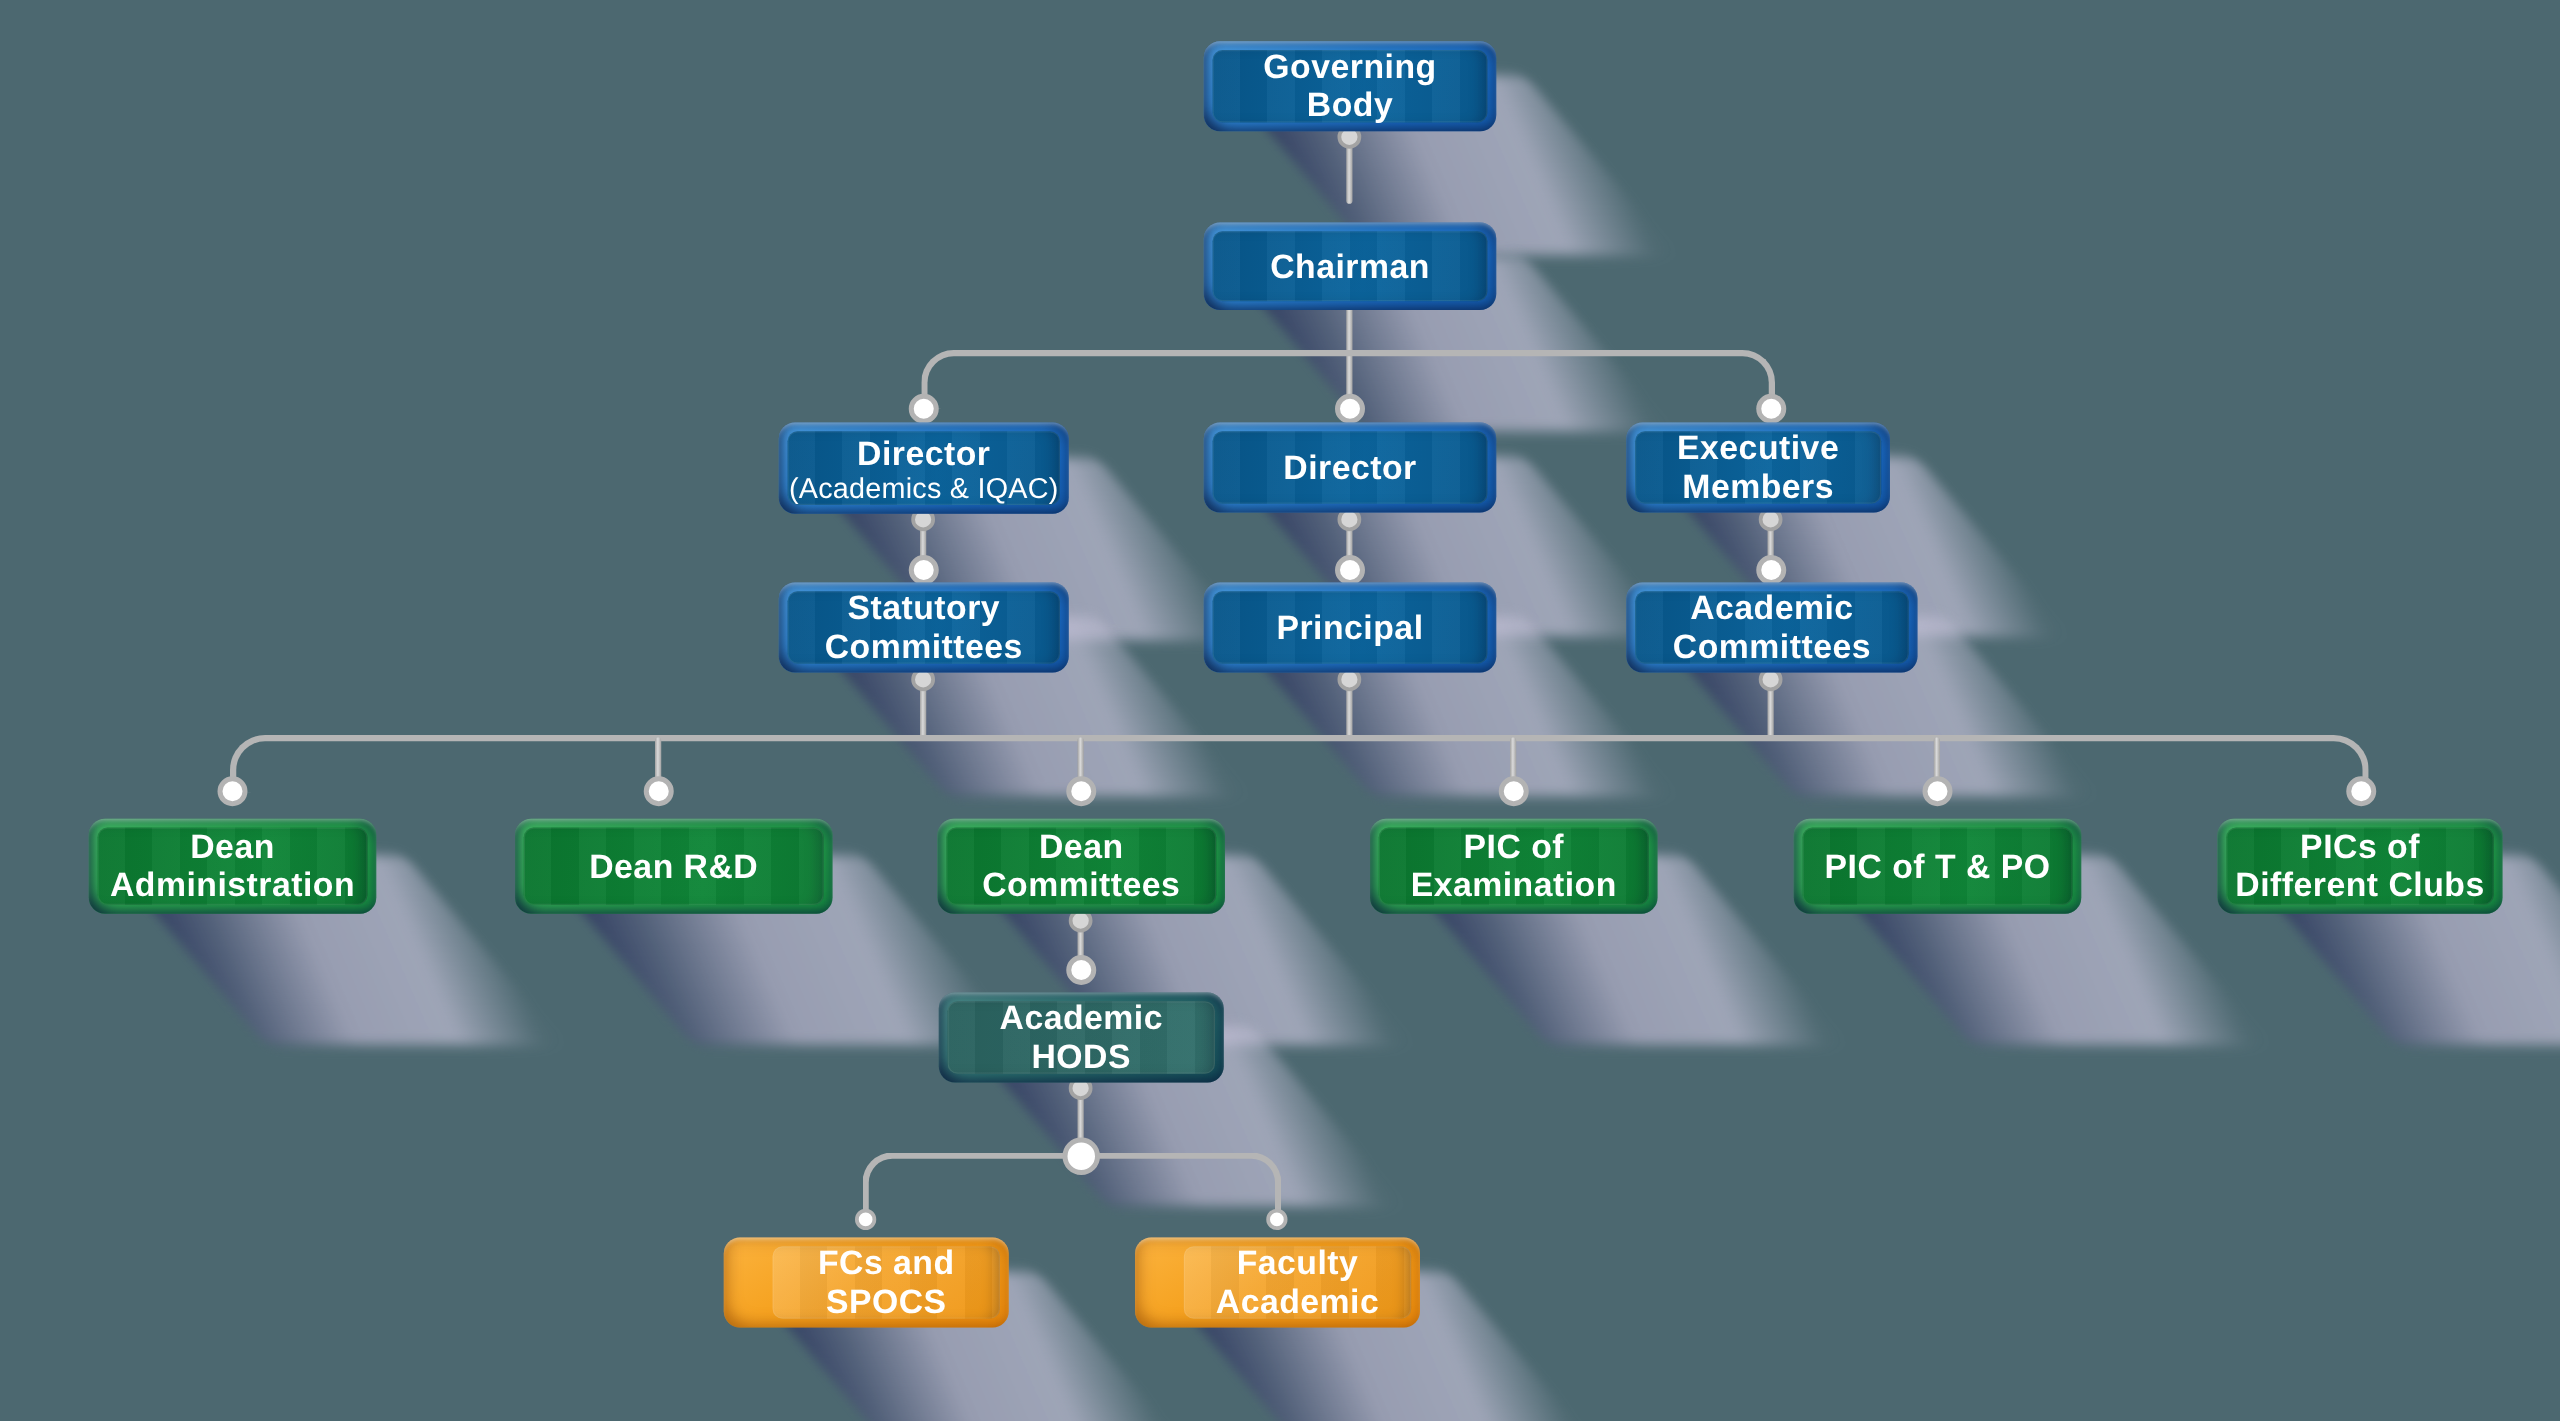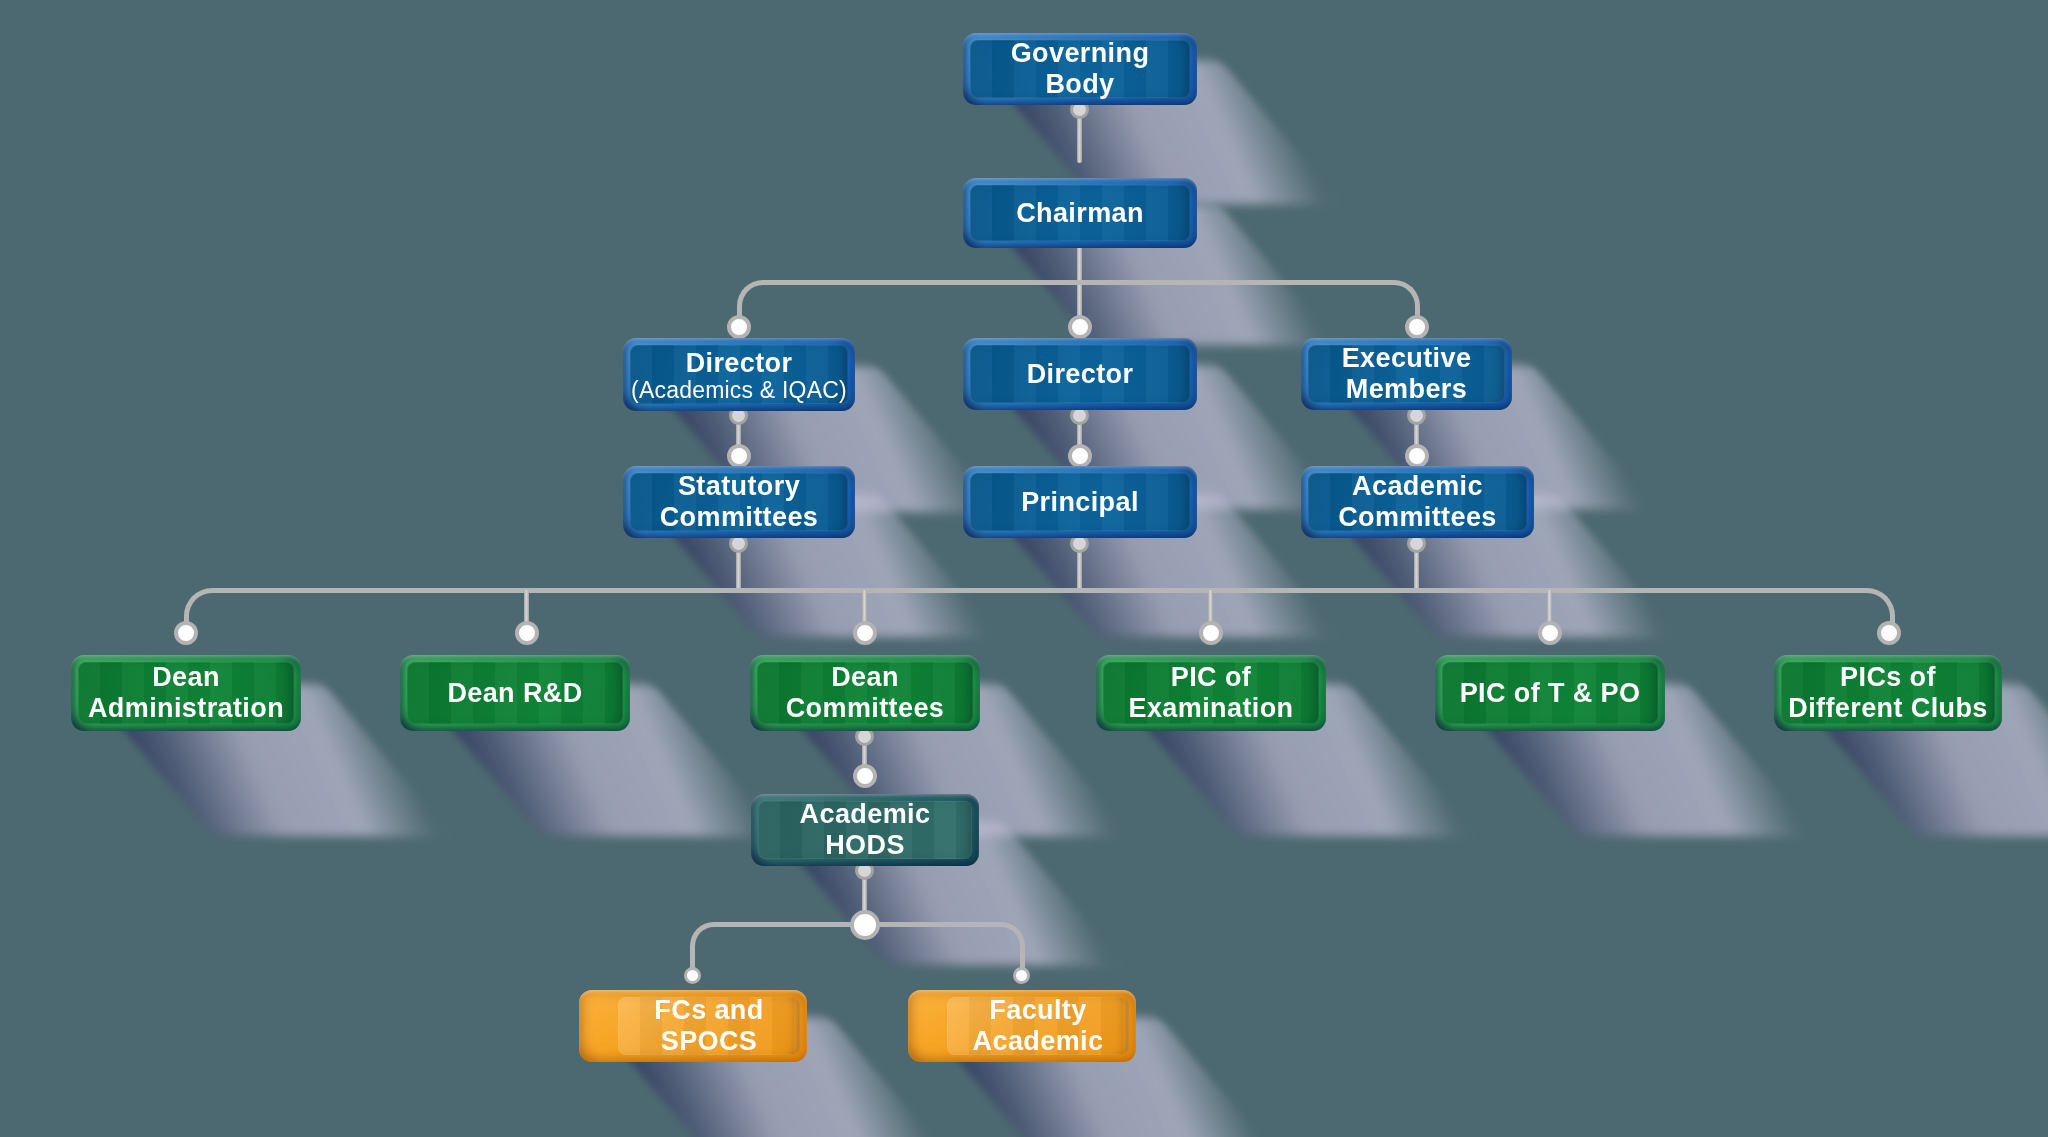--- a/index.html
+++ b/index.html
@@ -16,21 +16,21 @@
   
   .g1 { left:963px;  top:33px;  width:234px; height:72px; }
   .g2 { left:963px;  top:178px; width:234px; height:70px; }
   .g3 { left:623px;  top:338px; width:232px; height:73px; }
   .g4 { left:963px;  top:338px; width:234px; height:72px; }
   .g5 { left:1301px; top:338px; width:211px; height:72px; }
   .g6 { left:623px;  top:466px; width:232px; height:72px; }
   .g7 { left:963px;  top:466px; width:234px; height:72px; }
   .g8 { left:1301px; top:466px; width:233px; height:72px; }
   .g9 { left:71px;   top:655px; width:230px; height:76px; }
-  .g10{ left:400px;  top:655px; width:230px; height:76px;border-radius:19px; }
+  .g10{ left:412px;  top:655px; width:254px; height:76px;border-radius:19px; }
   .g11{ left:750px;  top:655px; width:230px; height:76px; }
   .g12{ left:1096px; top:655px; width:230px; height:76px; }
   .g13{ left:1435px; top:655px; width:230px; height:76px; }
   .g14{ left:1774px; top:655px; width:228px; height:76px; }
   .g15{ left:751px;  top:794px; width:228px; height:72px; }
   .g16{ left:579px;  top:990px; width:228px; height:72px; }
   .g17{ left:908px;  top:990px; width:228px; height:72px; }
 
   
   .slant{ position:absolute; }

